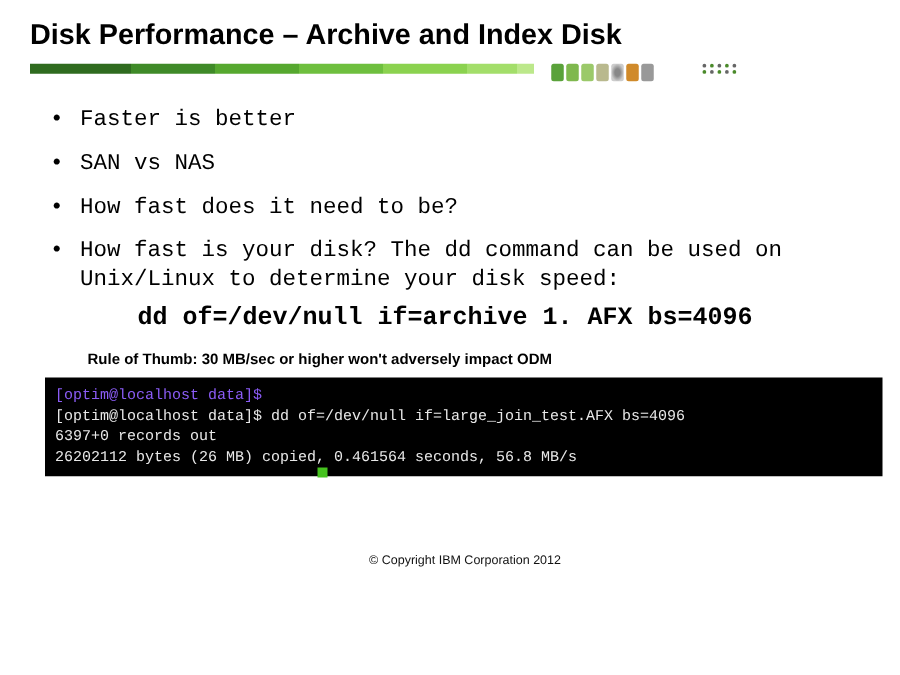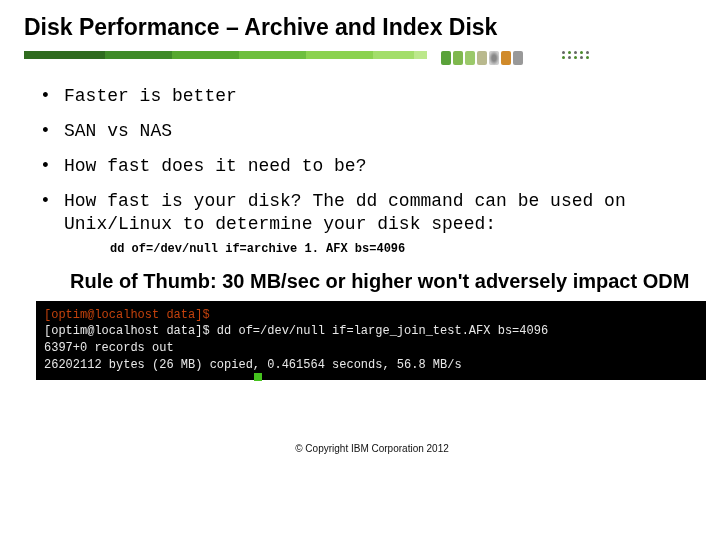--- a/index.html
+++ b/index.html
@@ -24,28 +24,28 @@
   .b6 { background: #d08a2a; } .b7 { background: #999; }
   .dots { position: absolute; top: 0; left: 80%; display: grid; grid-template-columns: repeat(5, 4px); gap: 2px; }
   .dots i { width: 3px; height: 3px; background: #666; border-radius: 50%; display: block; }
   .dots i:nth-child(2n){ background:#4a8a2a; }
 
   .content { padding-left: 12px; padding-right: 4px; }
   .bullets { list-style: none; }
   .bullets > li { position: relative; padding-left: 28px; margin-bottom: 12px; font-size: 18px; line-height: 1.28; font-family: Liberation Mono, monospace; }
   .bullets > li::before { content: "•"; position: absolute; left: 4px; top: 0; font-size: 18px; }
   .sub { padding-left: 46px; margin-top: 6px; }
-  .sub p { font-size: 12px; font-weight: bold; margin-bottom: 6px; }
-  .rule { padding-left: 34px; font-size: 20px; font-weight: bold; margin-top: 4px; margin-bottom: 8px; }
+  .sub p { font-size: 20px; font-weight: bold; margin-bottom: 6px; }
+  .rule { padding-left: 34px; font-size: 12px; font-weight: bold; margin-top: 4px; margin-bottom: 8px; }
 
   .terminal { margin: 6px 0 0 0; width: 670px; background: #000; color: #dcdcdc;
     font-family: "Courier New", monospace; font-size: 12px; line-height: 1.4;
     padding: 6px 8px; position: relative; }
   .terminal .line { white-space: pre; color: #e8e8e8; }
-  .terminal .dim { color: #c2410c; }
+  .terminal .dim { color: #8b5cf6; }
   .cursor-block { position: absolute; left: 218px; top: 72px; width: 8px; height: 8px; background: #45c21e; }
 
   .footer { position: absolute; bottom: 18px; left: 12px; width: 720px; text-align: center; font-size: 10px; color: #111; }
 </style>
 </head>
 <body>
 
 <div class="slide">
 
   <h1 class="title">Disk Performance – Archive and Index Disk</h1>

